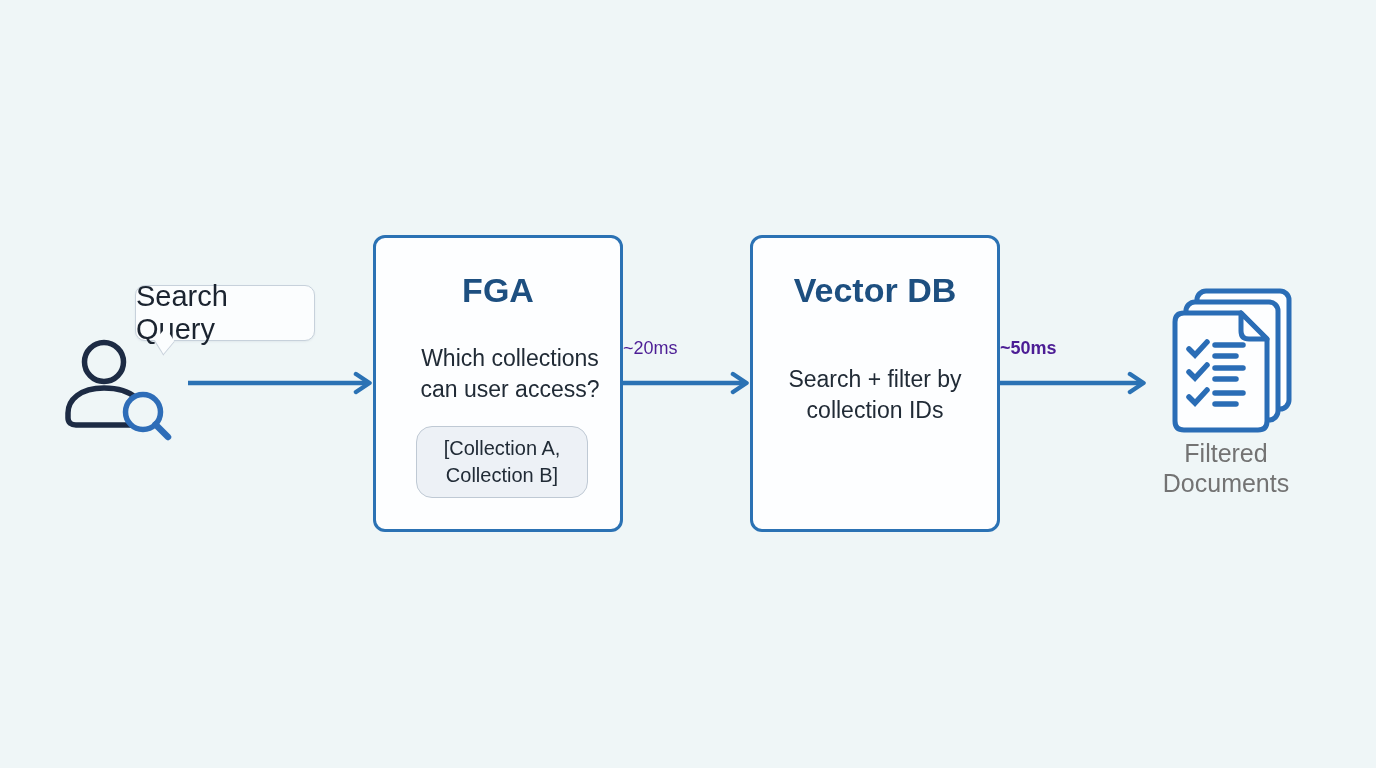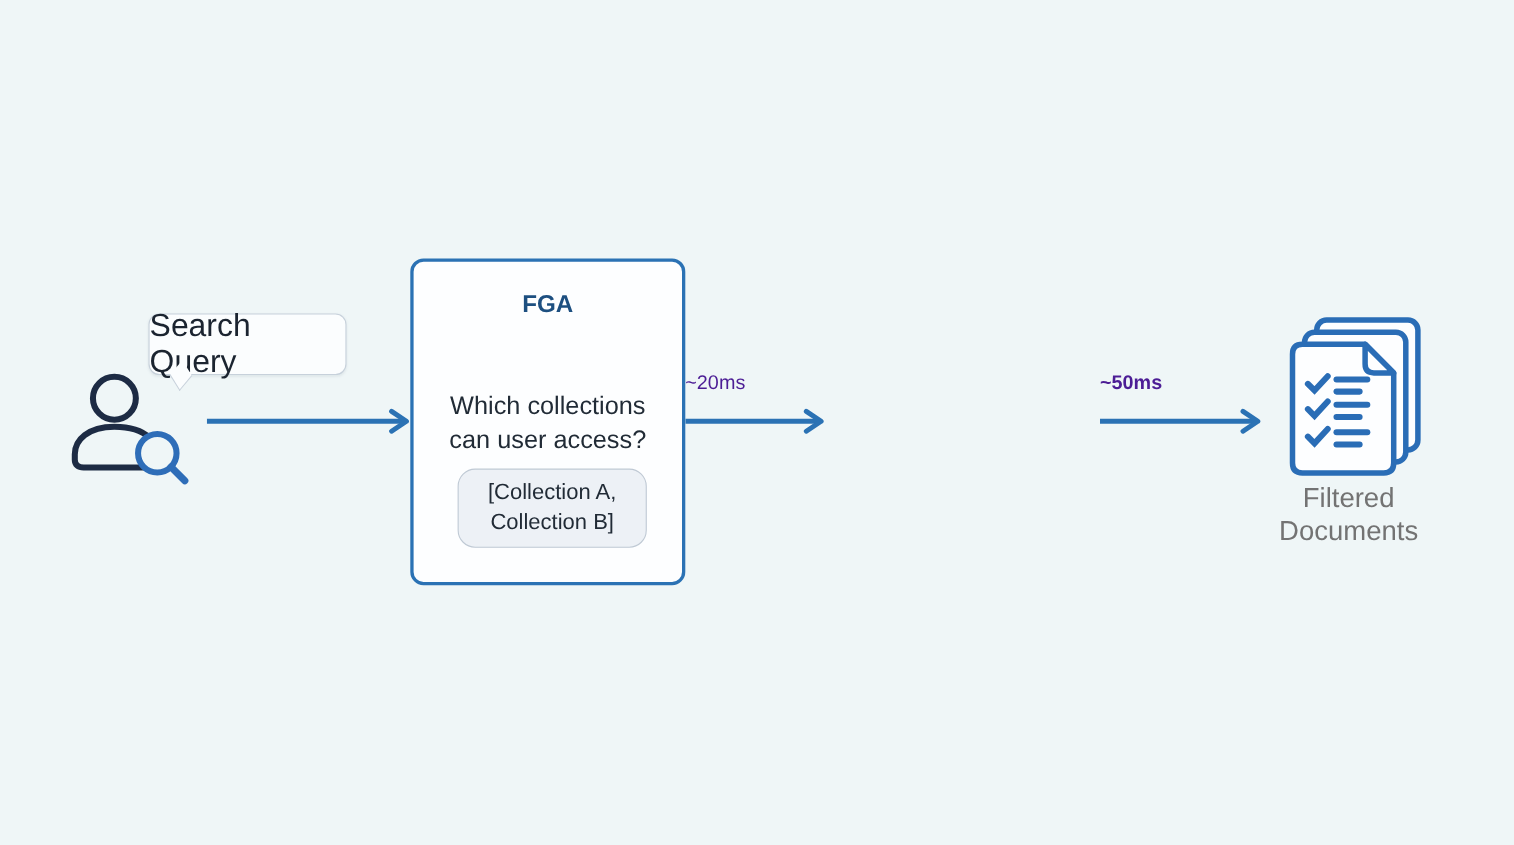--- a/index.html
+++ b/index.html
@@ -32,29 +32,29 @@
   
   .node{
     position:absolute;top:235px;width:250px;height:297px;
     box-sizing:border-box;background:#fdfeff;
     border:3px solid #2b72b4;border-radius:12px;
     text-align:center;
   }
   .node-fga{left:373px;}
   .node-vectordb{left:750px;}
   .node-title{
-    margin-top:21px;font-size:22px;font-weight:bold;color:#1d4f80;
+    margin-top:34px;font-size:34px;font-weight:bold;color:#1d4f80;
     line-height:36px;
   }
   .node-body{
     position:absolute;left:0;width:100%;
     font-size:23px;color:#212b36;line-height:31px;
     white-space:pre-line;
   }
-  .node-fga .node-body{top:115px;}
+  .node-fga .node-body{top:105px;margin-left:12px;}
   .node-vectordb .node-body{top:126px;}
   .result-chip{
     position:absolute;left:40px;top:188px;width:172px;height:72px;
     box-sizing:border-box;background:#edf1f6;
     border:1.5px solid #bfc9d4;border-radius:16px;
     font-size:20px;line-height:27px;color:#212b36;
     display:flex;align-items:center;justify-content:center;
     white-space:pre-line;
   }
 
@@ -107,20 +107,25 @@
     <div class="result-chip">[Collection A,
 Collection B]</div>
   </div>
 
   <div class="arrow-label label-2">~20ms</div>
   <svg class="arrow arrow-2" width="127" height="24" viewBox="0 0 127 24">
     <line x1="0" y1="12" x2="122" y2="12" stroke="#2b72b4" stroke-width="4.5"></line>
     <path d="M110 3 L123.5 12 L110 21" fill="none" stroke="#2b72b4" stroke-width="4.5" stroke-linecap="round" stroke-linejoin="round"></path>
   </svg>
 
+  <div class="node node-vectordb">
+    <div class="node-title">Vector DB</div>
+    <div class="node-body">Search + filter by
+collection IDs</div>
+  </div>
 
   <div class="arrow-label label-3">~50ms</div>
   <svg class="arrow arrow-3" width="147" height="24" viewBox="0 0 147 24">
     <line x1="0" y1="12" x2="142" y2="12" stroke="#2b72b4" stroke-width="4.5"></line>
     <path d="M130 3 L143.5 12 L130 21" fill="none" stroke="#2b72b4" stroke-width="4.5" stroke-linecap="round" stroke-linejoin="round"></path>
   </svg>
 
   <svg class="docs-icon" width="130" height="150" viewBox="0 0 130 150">
 
     <rect x="32" y="3" width="92" height="118" rx="9" fill="#fdfeff" stroke="#2a6db6" stroke-width="5"></rect>

